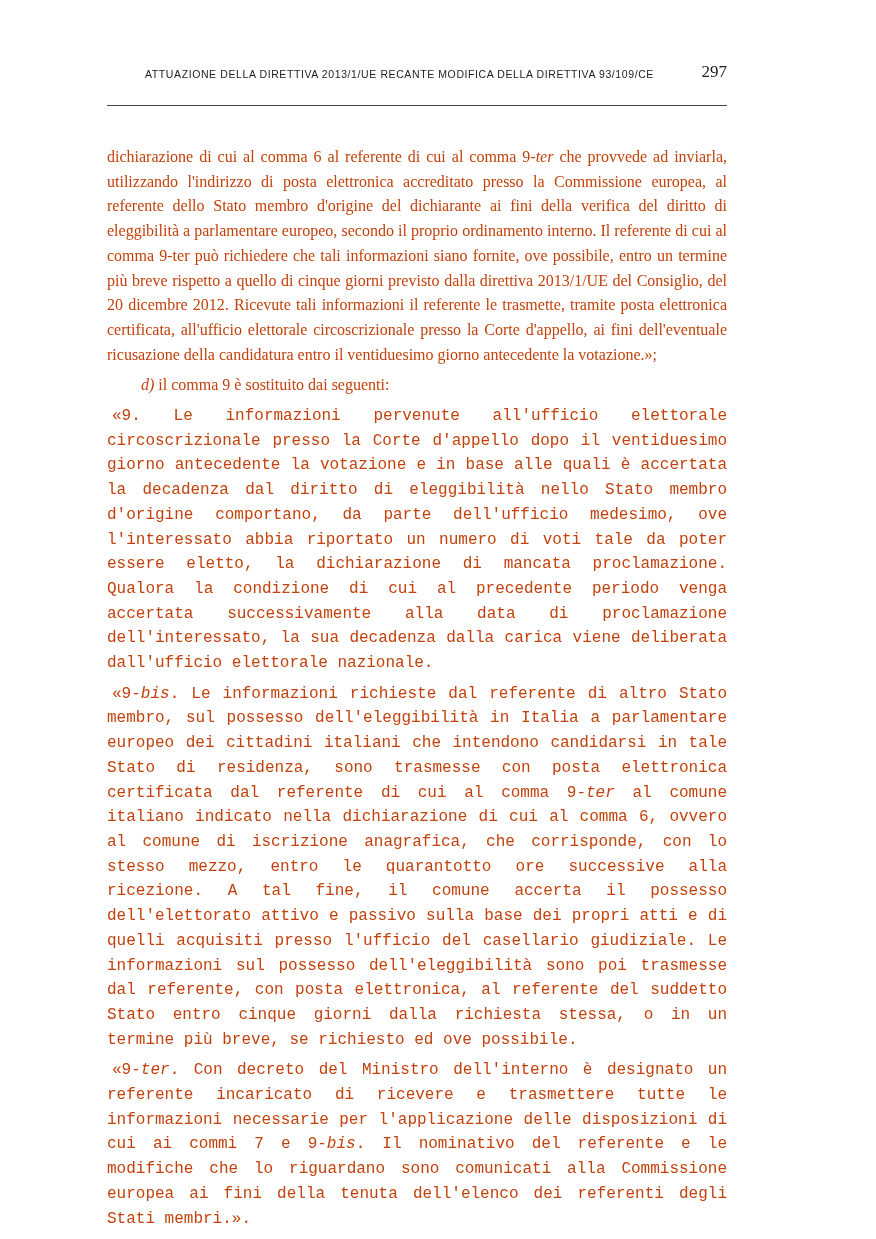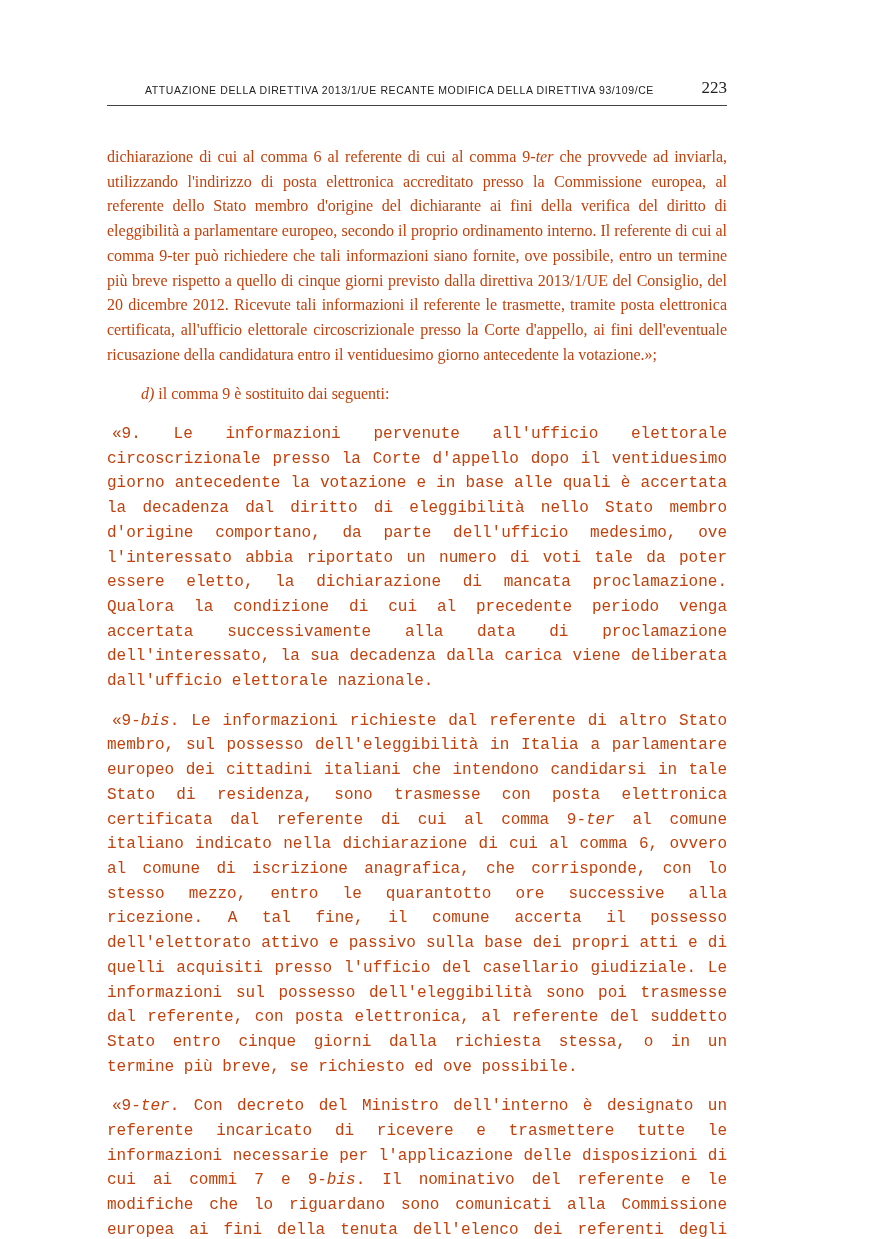--- a/index.html
+++ b/index.html
@@ -1,49 +1,49 @@
 <!DOCTYPE html>
 <html><head>
 <meta charset="utf-8">
 <style>
   html, body { margin: 0; padding: 0; background: #ffffff; }
   body { width: 876px; height: 1239px; position: relative; overflow: hidden; }
   .page { position: absolute; left: 0; top: 0; width: 876px; height: 1239px; background: #fff; }
   .running-head {
-    position: absolute; left: 107px; top: 78px; width: 620px; height: 22px;
+    position: absolute; left: 107px; top: 62px; width: 620px; height: 22px;
     font-family: "Liberation Sans", sans-serif; color: #222;
   }
   .running-title {
     position: absolute; left: 38px; top: 6px;
     font-size: 10.5px; letter-spacing: 0.6px; text-transform: uppercase; white-space: nowrap;
   }
   .page-number {
     position: absolute; right: 0; top: 0;
     font-family: "Liberation Serif", serif; font-size: 17px; color: #222;
   }
   .head-rule {
     position: absolute; left: 107px; top: 105px; width: 620px; height: 1px; background: #444;
   }
   .body-text {
     position: absolute; left: 107px; top: 145px; width: 620px;
     font-family: "Liberation Serif", serif; font-size: 16px; line-height: 24.7px; color: #c2410c;
   }
   .para { margin: 0; text-align: justify; text-align-last: left; hyphens: manual; }
-  .para.spaced { margin-top: 15px; }
+  .para.spaced { margin-top: 6px; }
   .para.indent { text-indent: 34px; }
   .para.quote { text-indent: 5px; font-family: Liberation Mono, monospace; }
   .it { font-style: italic; }
 </style>
 </head>
 <body>
 
 <div class="page">
   <div class="running-head">
     <span class="running-title">Attuazione della direttiva 2013/1/UE recante modifica della direttiva 93/109/CE</span>
-    <span class="page-number">223</span>
+    <span class="page-number">297</span>
   </div>
   <div class="head-rule"></div>
 
   <div class="body-text">
     <p class="para"><span>dichiarazione di cui al comma 6 al referente di cui al comma 9-</span><span class="it">ter</span><span> che provvede ad inviarla, utilizzando l'indirizzo di posta elettronica accreditato presso la Commissione europea, al referente dello Stato membro d'origine del dichiarante ai fini della verifica del diritto di eleggibilità a parlamentare europeo, secondo il proprio ordinamento interno.  Il referente di cui al comma 9-ter può richiedere che tali informazioni siano fornite, ove possibile, entro un termine più breve rispetto a quello di cinque giorni previsto dalla direttiva 2013/1/UE del Consiglio, del 20 dicembre 2012.  Ricevute tali informazioni il referente le trasmette, tramite posta elettronica certificata, all'ufficio elettorale circoscrizionale presso la Corte d'appello, ai fini dell'eventuale ricusazione della candidatura entro il ventiduesimo giorno antecedente la votazione.»;</span></p>
     <p class="para spaced indent"><span class="it">d)</span><span> il comma 9 è sostituito dai seguenti:</span></p>
     <p class="para spaced quote"><span>«9.  Le informazioni pervenute all'ufficio elettorale circoscrizionale presso la Corte d'appello dopo il ventiduesimo giorno antecedente la votazione e in base alle quali è accertata la decadenza dal diritto di eleggibilità nello Stato membro d'origine comportano, da parte dell'ufficio medesimo, ove l'interessato abbia riportato un numero di voti tale da poter essere eletto, la dichiarazione di mancata proclamazione.  Qualora la condizione di cui al precedente periodo venga accertata successivamente alla data di proclamazione dell'interessato, la sua decadenza dalla carica viene deliberata dall'ufficio elettorale nazionale.</span></p>
     <p class="para spaced quote"><span>«9-</span><span class="it">bis</span><span>.  Le informazioni richieste dal referente di altro Stato membro, sul possesso dell'eleggibilità in Italia a parlamentare europeo dei cittadini italiani che intendono candidarsi in tale Stato di residenza, sono trasmesse con posta elettronica certificata dal referente di cui al comma 9-</span><span class="it">ter</span><span> al comune italiano indicato nella dichiarazione di cui al comma 6, ovvero al comune di iscrizione anagrafica, che corrisponde, con lo stesso mezzo, entro le quarantotto ore successive alla ricezione.  A tal fine, il comune accerta il possesso dell'elettorato attivo e passivo sulla base dei propri atti e di quelli acquisiti presso l'ufficio del casellario giudiziale.  Le informazioni sul possesso dell'eleggibilità sono poi trasmesse dal referente, con posta elettronica, al referente del suddetto Stato entro cinque giorni dalla richiesta stessa, o in un termine più breve, se richiesto ed ove possibile.</span></p>
     <p class="para spaced quote"><span>«9-</span><span class="it">ter</span><span>.  Con decreto del Ministro dell'interno è designato un referente incaricato di ricevere e trasmettere tutte le informazioni necessarie per l'applicazione delle disposizioni di cui ai commi 7 e 9-</span><span class="it">bis</span><span>.  Il nominativo del referente e le modifiche che lo riguardano sono comunicati alla Commissione europea ai fini della tenuta dell'elenco dei referenti degli Stati membri.».</span></p>
   </div>

